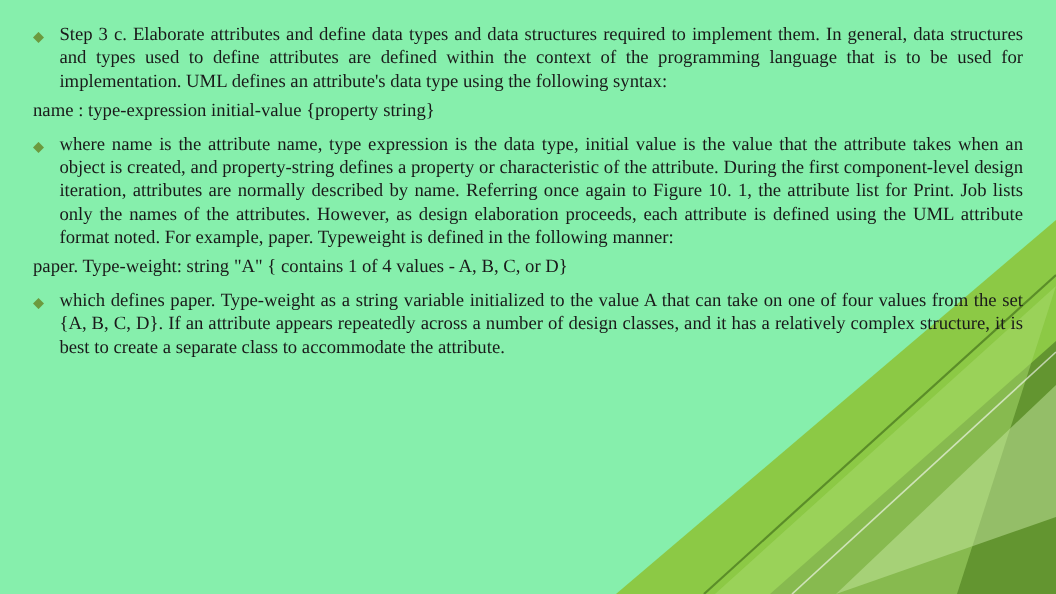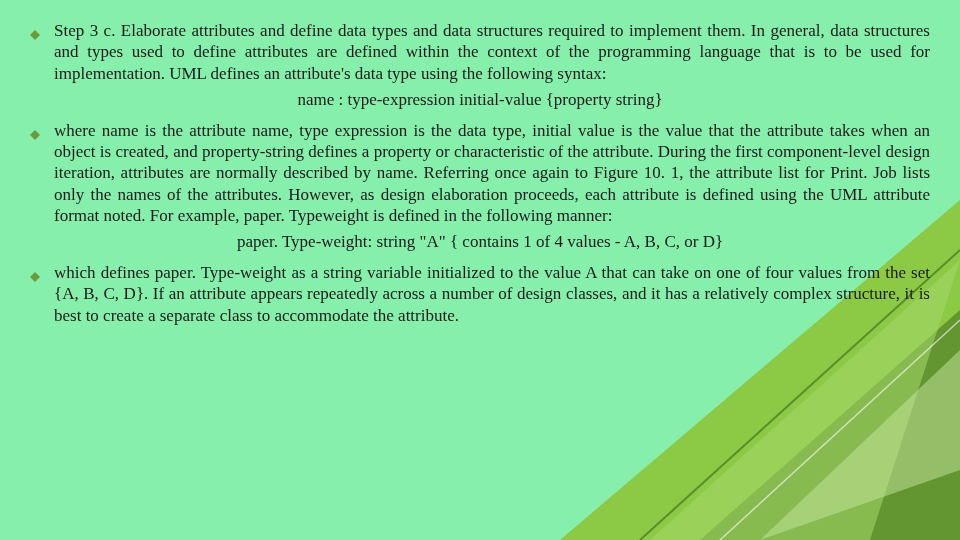--- a/index.html
+++ b/index.html
@@ -32,21 +32,20 @@
   }
   .bullet-text {
     flex: 1;
     font-size: 17px;
     line-height: 1.25;
     color: #1a1a1a;
     text-align: justify;
   }
   .centered-line {
     font-size: 17px;
-    text-align: center;
     margin: 6px 0 10px 0;
     color: #1a1a1a;
   }
   .deco {
     position: absolute;
     z-index: 1;
     pointer-events: none;
   }
 </style>
 </head>

